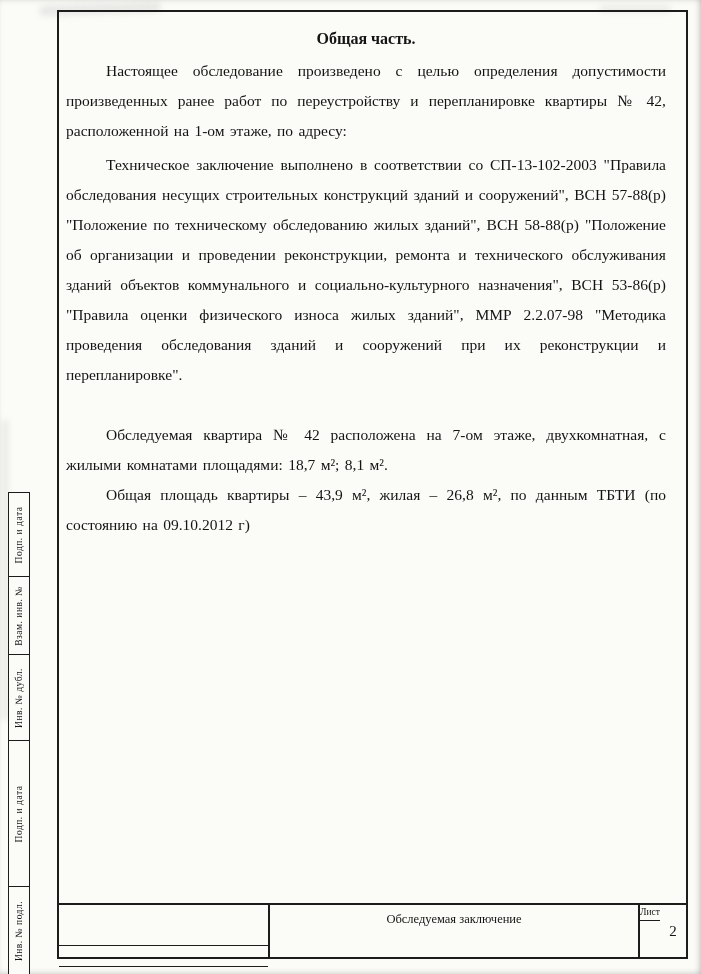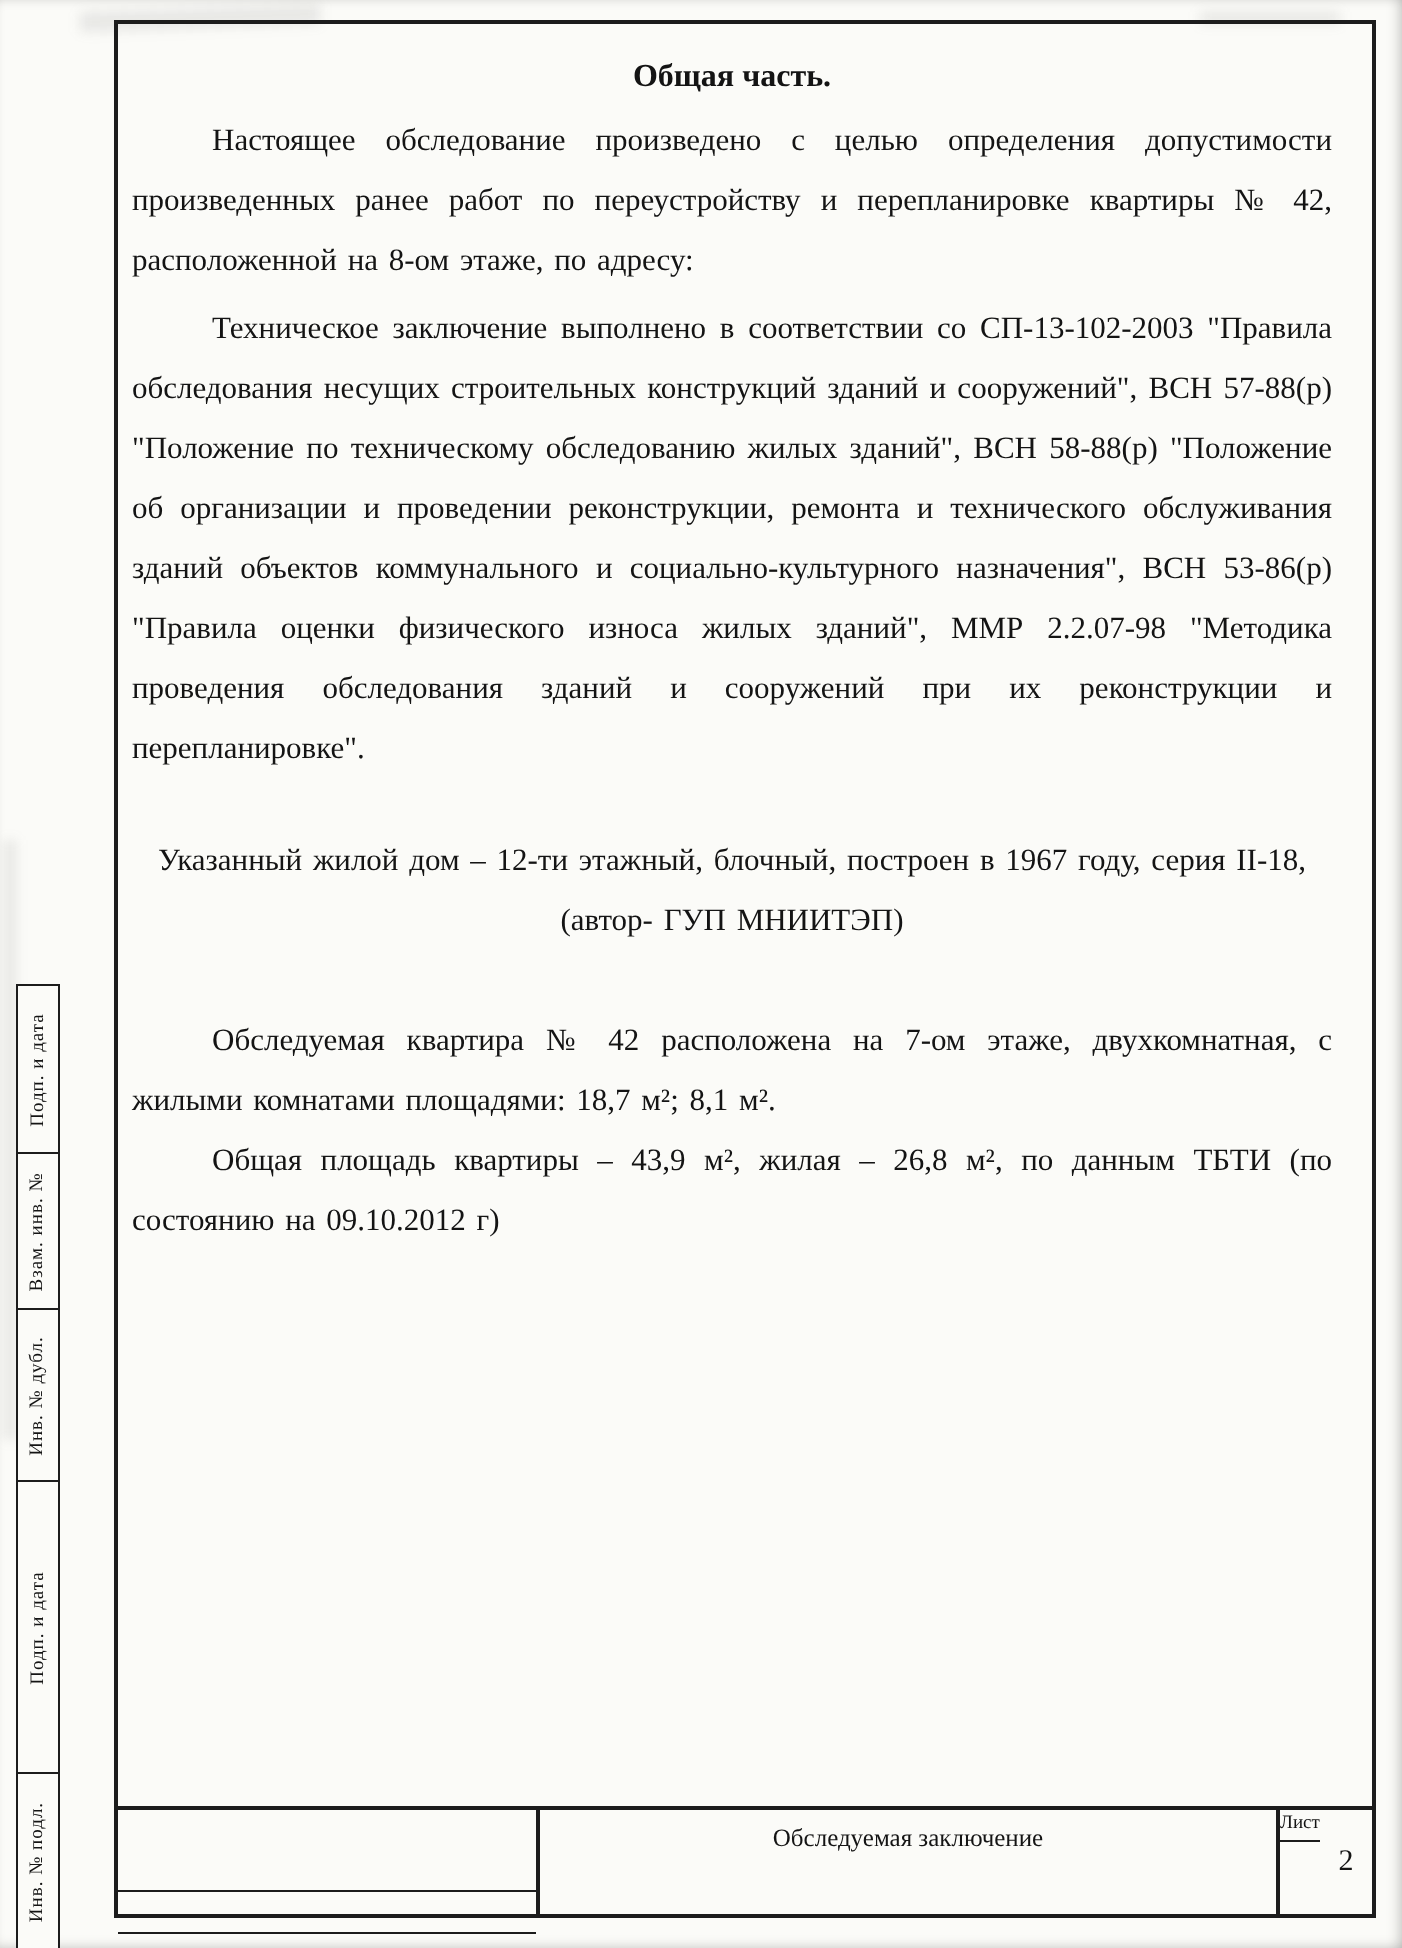--- a/index.html
+++ b/index.html
@@ -147,23 +147,22 @@
 <div class="page">
 
   <div class="artifact a1"></div>
   <div class="artifact a2"></div>
   <div class="artifact a3"></div>
 
   <div class="frame"></div>
 
   <div class="content">
     <p class="doc-title">Общая часть.</p>
-    <p class="para">Настоящее обследование произведено с целью определения допустимости произведенных ранее работ по переустройству и перепланировке квартиры № 42, расположенной на 8-ом этаже, по адресу:</p>
+    <p class="para">Настоящее обследование произведено с целью определения допустимости произведенных ранее работ по переустройству и перепланировке квартиры № 42, расположенной на 1-ом этаже, по адресу:</p>
     <p class="para mt-small">Техническое заключение выполнено в соответствии со СП-13-102-2003 "Правила обследования несущих строительных конструкций зданий и сооружений", ВСН 57-88(р) "Положение по техническому обследованию жилых зданий", ВСН 58-88(р) "Положение об организации и проведении реконструкции, ремонта и технического обслуживания зданий объектов коммунального и социально-культурного назначения", ВСН 53-86(р) "Правила оценки физического износа жилых зданий", ММР 2.2.07-98 "Методика проведения обследования зданий и сооружений при их реконструкции и перепланировке".</p>
-    <p class="para para-center">Указанный жилой дом – 12-ти этажный, блочный, построен в 1967 году, серия II-18, (автор- ГУП МНИИТЭП)</p>
     <p class="para gap-top">Обследуемая квартира № 42 расположена на 7-ом этаже, двухкомнатная, с жилыми комнатами площадями: 18,7 м²; 8,1 м².</p>
     <p class="para">Общая площадь квартиры – 43,9 м², жилая – 26,8 м², по данным ТБТИ (по состоянию на 09.10.2012 г)</p>
   </div>
 
   <div class="side-box sb1">
     <span>Подп. и дата</span>
   </div>
   <div class="side-box sb2">
     <span>Взам. инв. №</span>
   </div>

